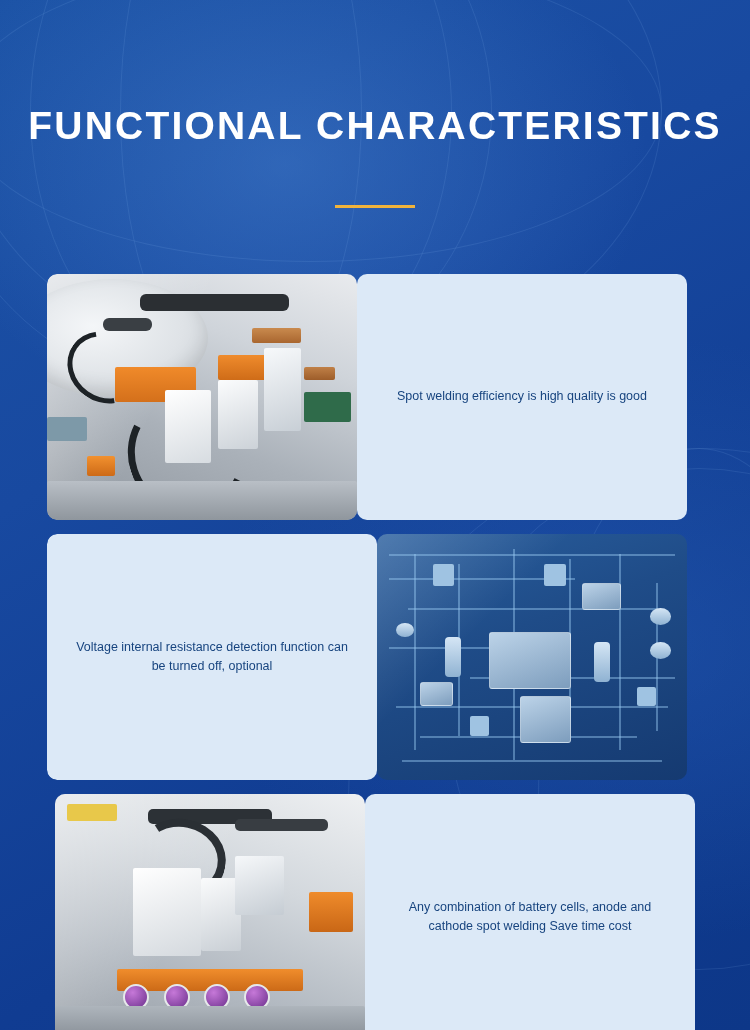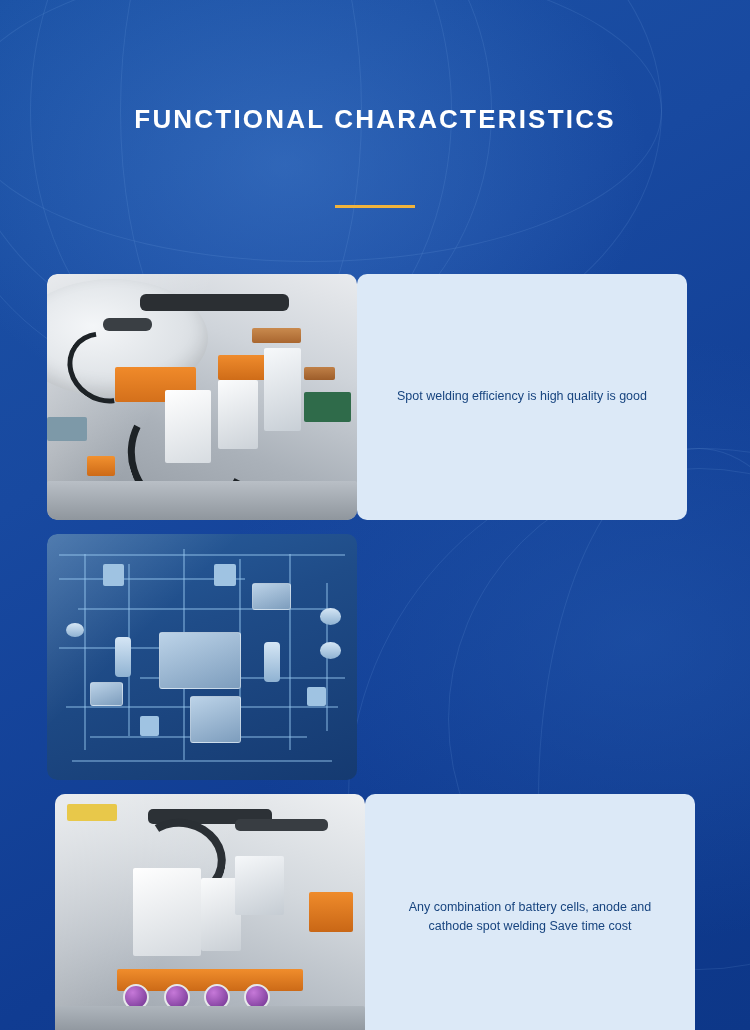--- a/index.html
+++ b/index.html
@@ -44,21 +44,21 @@
   .r7 { width: 700px; height: 700px; right: -300px; bottom: -120px; }
   .r8 { width: 320px; height: 700px; right: -110px; bottom: -120px; }
 
   .title {
     position: absolute;
     top: 104px;
     left: 0;
     width: 750px;
     text-align: center;
     color: #ffffff;
-    font-size: 26px;
+    font-size: 39px;
     font-weight: bold;
     letter-spacing: 2.2px;
     font-family: "Liberation Sans", sans-serif;
   }
   .title-rule {
     position: absolute;
     top: 205px;
     left: 50%;
     transform: translateX(-50%);
     width: 80px;
@@ -289,20 +289,23 @@
           <div class="cable cab2"></div>
           <div class="wblock base1"></div>
         </div>
       </div>
       <div class="panel-text">
         <p>Spot welding efficiency is high quality is good</p>
       </div>
     </div>
 
     <div class="row img-right">
+      <div class="panel-text">
+        <p>Voltage internal resistance detection function can be turned off, optional</p>
+      </div>
       <div class="panel-img">
         <div class="photo-pcb">
           <div class="trace" style="left:4%;top:8%;width:92%;height:2px;"></div>
           <div class="trace" style="left:4%;top:18%;width:60%;height:2px;"></div>
           <div class="trace" style="left:10%;top:30%;width:80%;height:2px;"></div>
           <div class="trace" style="left:4%;top:46%;width:40%;height:2px;"></div>
           <div class="trace" style="left:30%;top:58%;width:66%;height:2px;"></div>
           <div class="trace" style="left:6%;top:70%;width:88%;height:2px;"></div>
           <div class="trace" style="left:14%;top:82%;width:70%;height:2px;"></div>
           <div class="trace" style="left:8%;top:92%;width:84%;height:2px;"></div>

